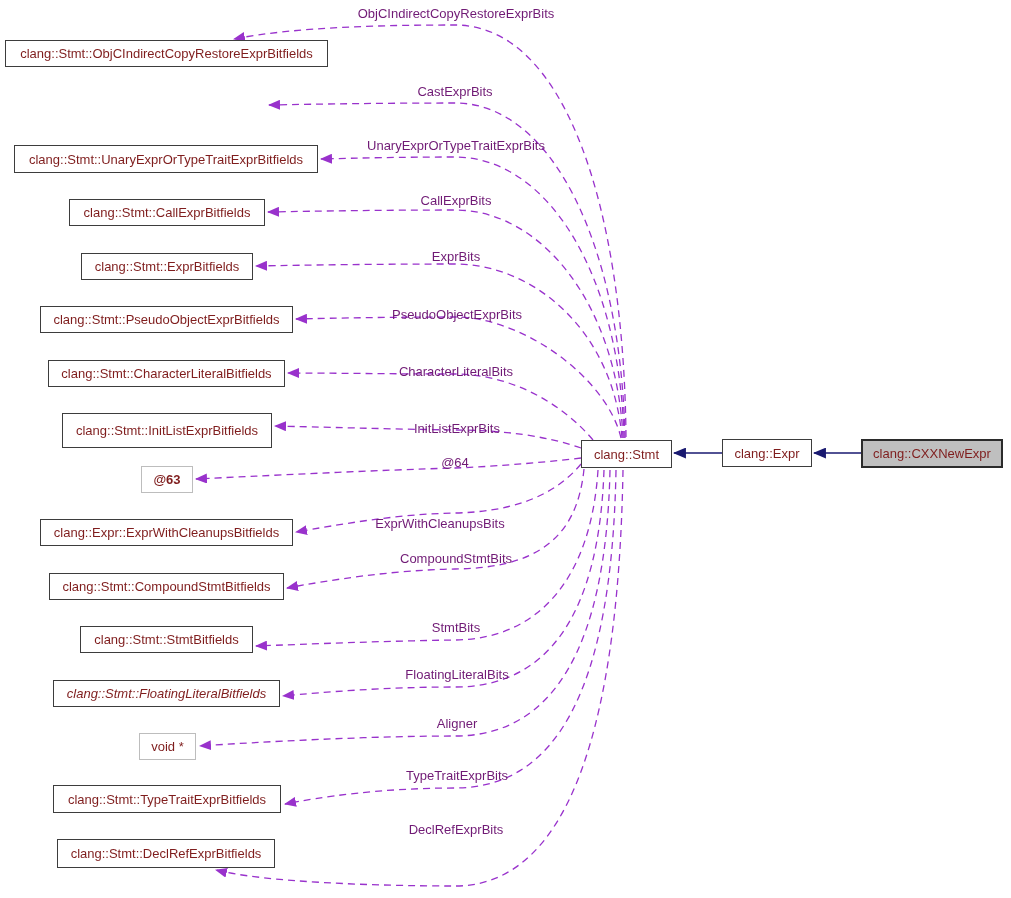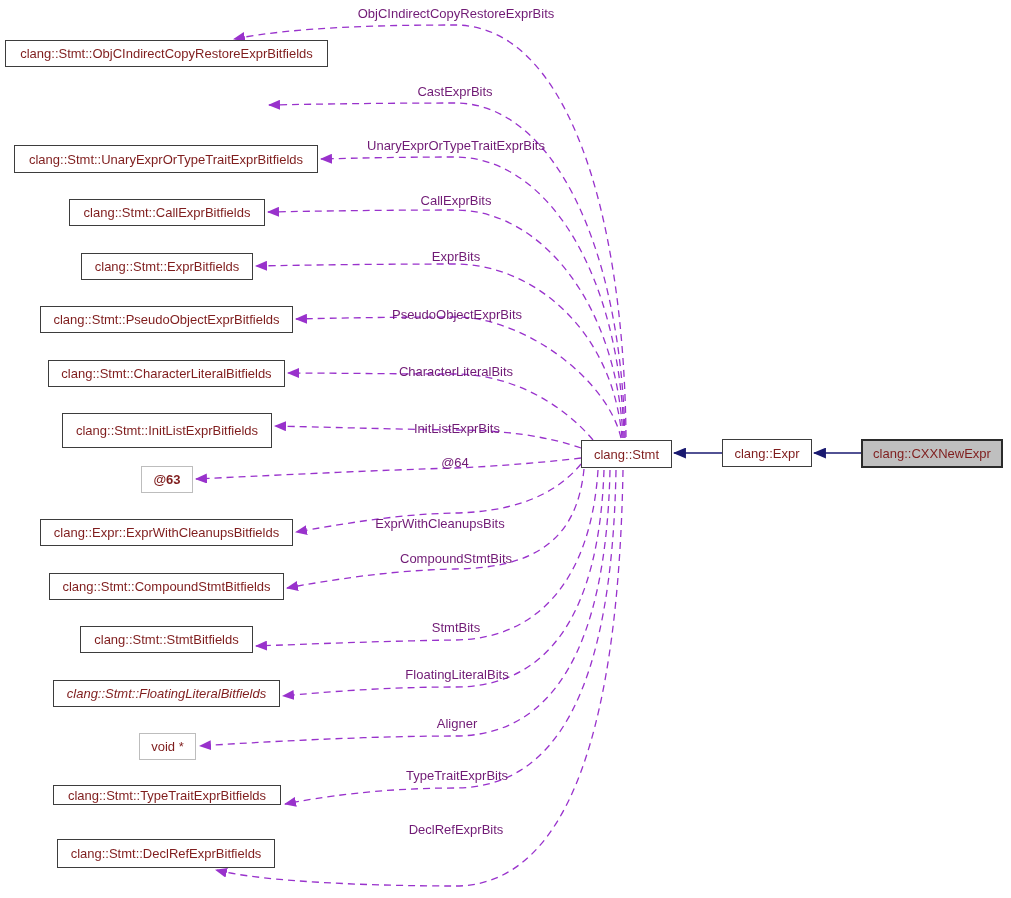--- a/index.html
+++ b/index.html
@@ -103,21 +103,21 @@
   </div>
   <div class="node" style="left:80px;top:626px;width:173px;height:27px;">
     <span>clang::Stmt::StmtBitfields</span>
   </div>
   <div class="node" style="left:53px;top:680px;width:227px;height:27px;font-style:italic;">
     <span>clang::Stmt::FloatingLiteralBitfields</span>
   </div>
   <div class="node muted" style="left:139px;top:733px;width:57px;height:27px;">
     <span>void *</span>
   </div>
-  <div class="node" style="left:53px;top:785px;width:228px;height:20px;">
+  <div class="node" style="left:53px;top:785px;width:228px;height:28px;">
     <span>clang::Stmt::TypeTraitExprBitfields</span>
   </div>
   <div class="node" style="left:57px;top:839px;width:218px;height:29px;">
     <span>clang::Stmt::DeclRefExprBitfields</span>
   </div>
 
   <div class="node" style="left:581px;top:440px;width:91px;height:28px;">
     <span>clang::Stmt</span>
   </div>
   <div class="node" style="left:722px;top:439px;width:90px;height:28px;">

